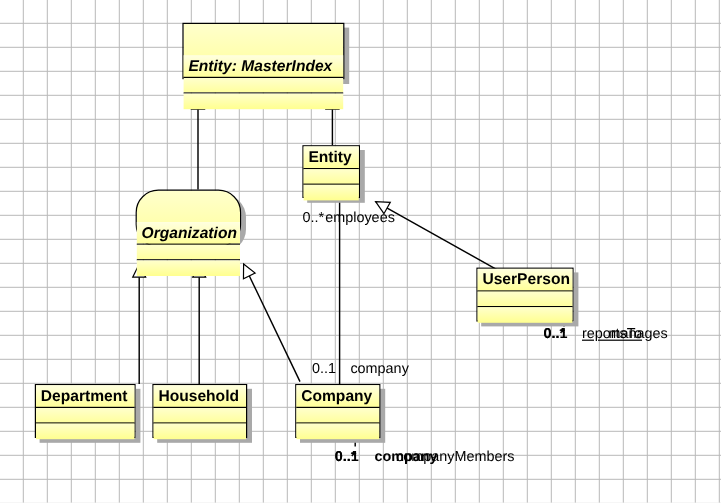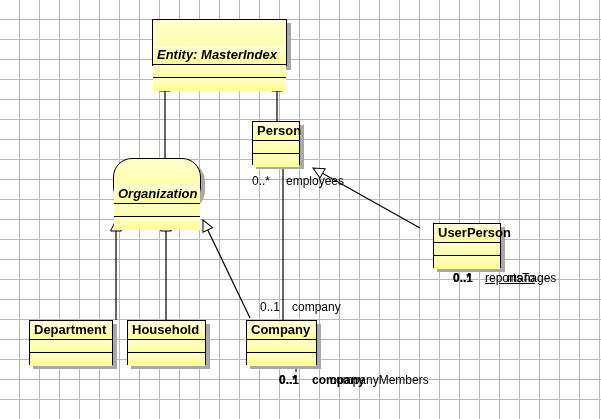--- a/index.html
+++ b/index.html
@@ -150,26 +150,26 @@
     <div class="uml-ops"></div>
   </div>
 
   <div class="uml-class" style="left:113px; top:158px; width:88px; height:48px;border-radius:19px;">
     <div class="uml-name abstract">Organization</div>
     <div class="uml-attrs"></div>
     <div class="uml-ops"></div>
   </div>
 
   <div class="uml-class" style="left:252px; top:121px; width:48px; height:44px;">
-    <div class="uml-name">Person</div>
-    <div class="uml-attrs"></div>
-    <div class="uml-ops"></div>
-  </div>
-
-  <div class="uml-class" style="left:433px; top:223px; width:68px; height:45px;text-align:center;">
+    <div class="uml-name">Entity</div>
+    <div class="uml-attrs"></div>
+    <div class="uml-ops"></div>
+  </div>
+
+  <div class="uml-class" style="left:397px; top:223px; width:81px; height:45px;text-align:center;">
     <div class="uml-name">UserPerson</div>
     <div class="uml-attrs"></div>
     <div class="uml-ops"></div>
   </div>
 
   <div class="uml-class" style="left:127px; top:320px; width:79px; height:45px;">
     <div class="uml-name">Household</div>
     <div class="uml-attrs"></div>
     <div class="uml-ops"></div>
   </div>
@@ -180,21 +180,21 @@
     <div class="uml-ops"></div>
   </div>
 
   <div class="uml-class" style="left:246px; top:320px; width:71px; height:45px;">
     <div class="uml-name">Company</div>
     <div class="uml-attrs"></div>
     <div class="uml-ops"></div>
   </div>
 
   <div class="edge-label thin" style="left:252px; top:175px;">0..*</div>
-  <div class="edge-label role" style="left:286px; top:175px;">employees</div>
+  <div class="edge-label role" style="left:271px; top:175px;">employees</div>
 
   <div class="edge-label thin" style="left:260px; top:301px;">0..1</div>
   <div class="edge-label role" style="left:292px; top:301px;">company</div>
 
   <div class="edge-label mult" style="left:279px; top:374px;">0..1</div>
   <div class="edge-label mult" style="left:279px; top:374px;">0..*</div>
   <div class="edge-label role-bold" style="left:312px; top:374px; font-weight:bold;">company</div>
   <div class="edge-label role" style="left:330px; top:374px;">companyMembers</div>
 
   <div class="edge-label mult" style="left:453px; top:272px;">0..1</div>

